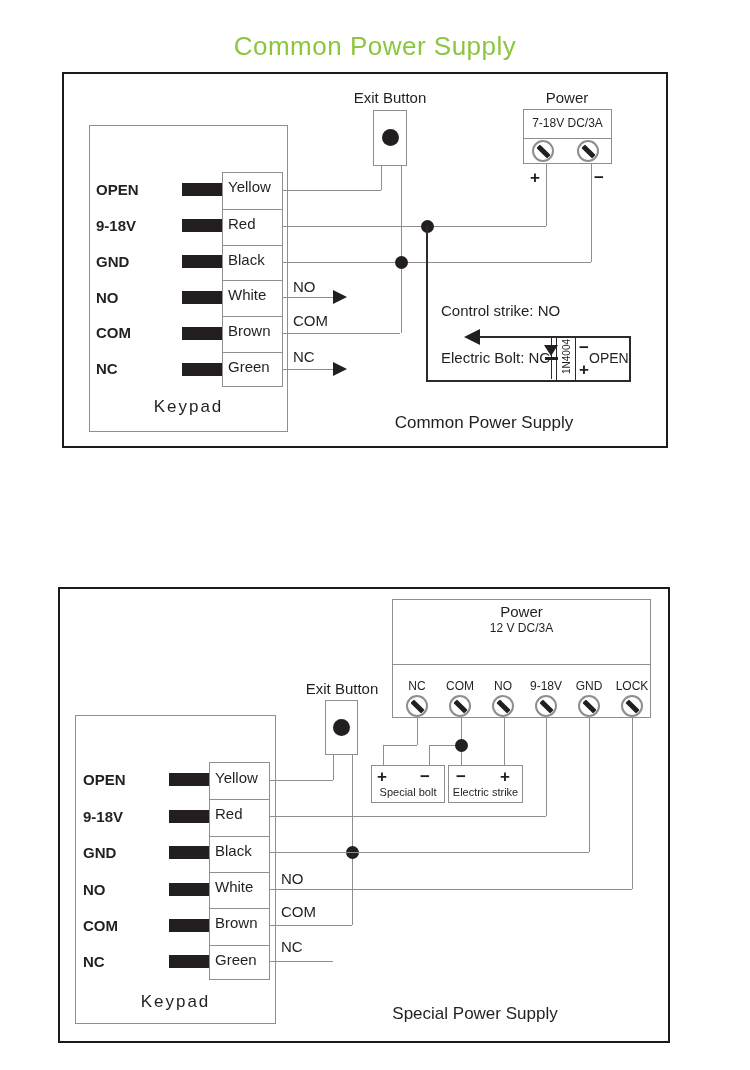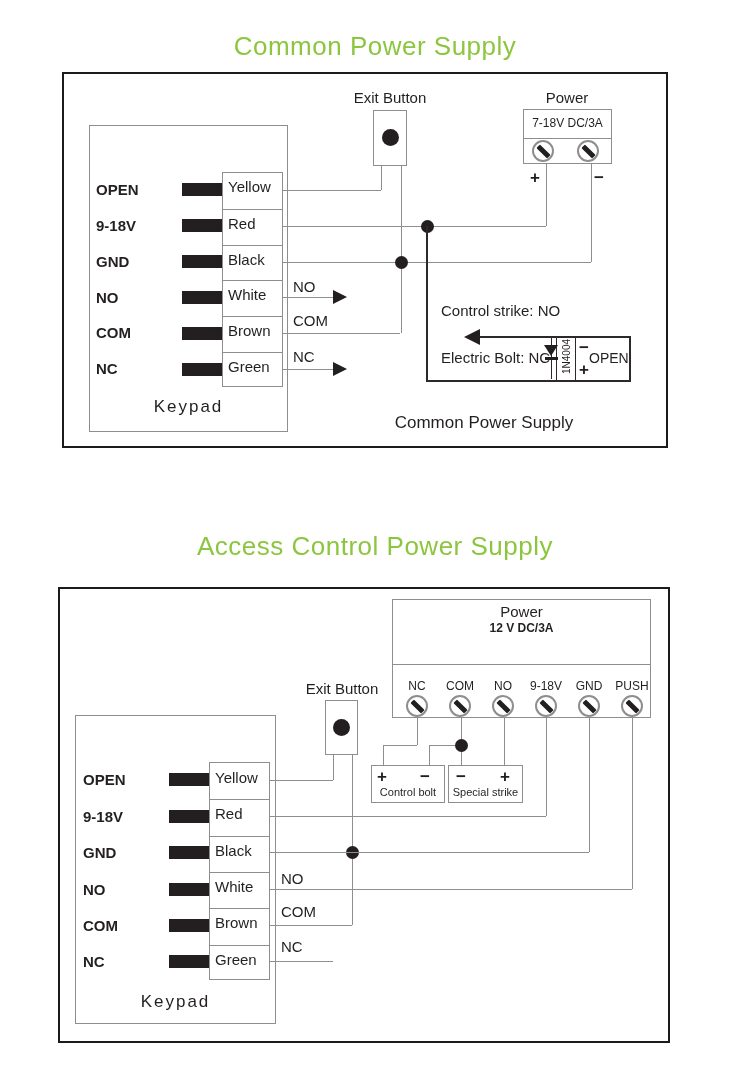--- a/index.html
+++ b/index.html
@@ -126,35 +126,34 @@
   <div class="abs" style="left:545px;top:357px;width:13px;height:3px;background:#231f20;"></div>
   <div class="t" style="left:536px;top:351px;width:60px;text-align:center;font-size:10px;transform:rotate(-90deg);">1N4004</div>
   <div class="t pm" style="left:579px;top:339px;">−</div>
   <div class="t pm" style="left:579px;top:361px;">+</div>
   <div class="t" style="left:589px;top:350px;font-size:14px;">OPEN</div>
   <div class="t lbl" style="left:441px;top:302px;">Control strike: NO</div>
   <div class="t lbl" style="left:441px;top:349px;">Electric Bolt: NC</div>
 
   <div class="t" style="left:384px;top:413px;width:200px;text-align:center;font-size:17px;">Common Power Supply</div>
 
-  <div class="t title" style="top:532px;">Access Control Power Supply</div>
 
   <div class="frame" style="left:58px;top:587px;width:612px;height:456px;"></div>
 
   <div class="box" style="left:392px;top:599px;width:259px;height:119px;"></div>
   <div class="wh" style="left:392px;top:664px;width:259px;"></div>
   <div class="t lbl" style="left:392px;top:603px;width:259px;text-align:center;">Power</div>
-  <div class="t sm" style="left:392px;top:621px;width:259px;text-align:center;font-weight:bold;">12 V DC/3A</div>
+  <div class="t sm" style="left:392px;top:621px;width:259px;text-align:center;">12 V DC/3A</div>
 
   <div class="t sm" style="left:395px;top:679px;width:44px;text-align:center;">NC</div>
   <div class="t sm" style="left:438px;top:679px;width:44px;text-align:center;">COM</div>
   <div class="t sm" style="left:481px;top:679px;width:44px;text-align:center;">NO</div>
   <div class="t sm" style="left:524px;top:679px;width:44px;text-align:center;">9-18V</div>
   <div class="t sm" style="left:567px;top:679px;width:44px;text-align:center;">GND</div>
-  <div class="t sm" style="left:610px;top:679px;width:44px;text-align:center;">PUSH</div>
+  <div class="t sm" style="left:610px;top:679px;width:44px;text-align:center;">LOCK</div>
 
   <div class="screw" style="left:406px;top:695px;">
       <div class="slash"></div>
     </div>
   <div class="screw" style="left:449px;top:695px;">
       <div class="slash"></div>
     </div>
   <div class="screw" style="left:492px;top:695px;">
       <div class="slash"></div>
     </div>
@@ -176,25 +175,25 @@
   <div class="wv" style="left:429px;top:745px;height:20px;"></div>
   <div class="dot" style="left:455px;top:739px;width:13px;height:13px;"></div>
   <div class="wv" style="left:504px;top:717px;height:48px;"></div>
   <div class="wv" style="left:546px;top:717px;height:99px;"></div>
   <div class="wv" style="left:589px;top:717px;height:135px;"></div>
   <div class="wv" style="left:632px;top:717px;height:172px;"></div>
 
   <div class="box" style="left:371px;top:765px;width:74px;height:38px;"></div>
   <div class="t pm" style="left:377px;top:768px;">+</div>
   <div class="t pm" style="left:420px;top:768px;">−</div>
-  <div class="t" style="left:371px;top:786px;width:74px;text-align:center;font-size:11px;">Control bolt</div>
+  <div class="t" style="left:371px;top:786px;width:74px;text-align:center;font-size:11px;">Special bolt</div>
   <div class="box" style="left:448px;top:765px;width:75px;height:38px;"></div>
   <div class="t pm" style="left:456px;top:768px;">−</div>
   <div class="t pm" style="left:500px;top:768px;">+</div>
-  <div class="t" style="left:448px;top:786px;width:75px;text-align:center;font-size:11px;">Special strike</div>
+  <div class="t" style="left:448px;top:786px;width:75px;text-align:center;font-size:11px;">Electric strike</div>
 
   <div class="t lbl" style="left:282px;top:680px;width:120px;text-align:center;">Exit Button</div>
   <div class="box" style="left:325px;top:700px;width:33px;height:55px;"></div>
   <div class="dot" style="left:333px;top:719px;width:17px;height:17px;"></div>
   <div class="wv" style="left:333px;top:755px;height:25px;"></div>
   <div class="wv" style="left:352px;top:755px;height:170px;"></div>
   <div class="dot" style="left:346px;top:846px;width:13px;height:13px;"></div>
 
   <div class="box" style="left:75px;top:715px;width:201px;height:309px;"></div>
   <div class="t" style="left:75px;top:992px;width:201px;text-align:center;font-size:17px;letter-spacing:2px;">Keypad</div>
@@ -238,14 +237,15 @@
   <div class="wh" style="left:270px;top:816px;width:276px;"></div>
   <div class="wh" style="left:270px;top:852px;width:319px;"></div>
   <div class="wh" style="left:270px;top:889px;width:362px;"></div>
   <div class="wh" style="left:270px;top:925px;width:82px;"></div>
   <div class="wh" style="left:270px;top:961px;width:63px;"></div>
 
   <div class="t tag" style="left:281px;top:871px;">NO</div>
   <div class="t tag" style="left:281px;top:904px;">COM</div>
   <div class="t tag" style="left:281px;top:939px;">NC</div>
 
+  <div class="t" style="left:375px;top:1004px;width:200px;text-align:center;font-size:17px;">Special Power Supply</div>
 
 </div>
 
 </body></html>

